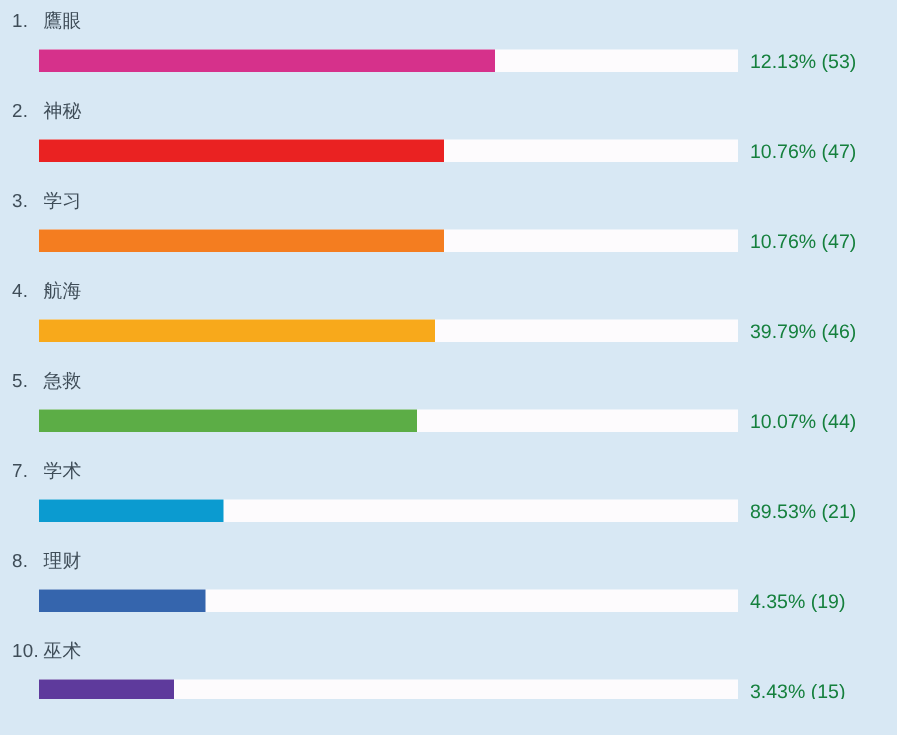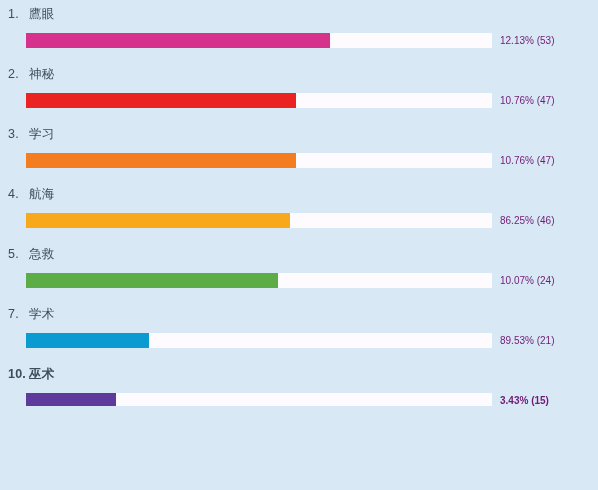--- a/index.html
+++ b/index.html
@@ -60,29 +60,28 @@
     position: absolute;
     left: 0;
     top: 0;
     height: 15px;
     width: 0;
   }
   .value {
     position: absolute;
     left: 500px;
     top: 33px;
-    font-size: 10px;
-    color: #701a75;
+    font-size: 13px;
+    color: #15803d;
     white-space: nowrap;
     line-height: 15px;
   }
   .bar-row.clipped {
     height: 46px;
     overflow: hidden;
-    font-weight: bold;
   }
 </style>
 </head>
 <body>
 
 <div id="chart-root">
 
   <div class="bar-row">
     <div class="row-label">
       <span class="rank">1.</span><span class="name">鷹眼</span>
@@ -113,44 +112,53 @@
     <div class="value">10.76% (47)</div>
   </div>
 
   <div class="bar-row">
     <div class="row-label">
       <span class="rank">4.</span><span class="name">航海</span>
     </div>
     <div class="track">
       <div class="fill" style="width: 264px; background: rgb(248, 169, 27);"></div>
     </div>
-    <div class="value">86.25% (46)</div>
+    <div class="value">39.79% (46)</div>
   </div>
 
   <div class="bar-row">
     <div class="row-label">
       <span class="rank">5.</span><span class="name">急救</span>
     </div>
     <div class="track">
       <div class="fill" style="width: 252px; background: rgb(92, 173, 70);"></div>
     </div>
-    <div class="value">10.07% (24)</div>
+    <div class="value">10.07% (44)</div>
   </div>
 
 
   <div class="bar-row">
     <div class="row-label">
       <span class="rank">7.</span><span class="name">学术</span>
     </div>
     <div class="track">
       <div class="fill" style="width: 123px; background: rgb(11, 155, 208);"></div>
     </div>
     <div class="value">89.53% (21)</div>
   </div>
 
+  <div class="bar-row">
+    <div class="row-label">
+      <span class="rank">8.</span><span class="name">理财</span>
+    </div>
+    <div class="track">
+      <div class="fill" style="width: 111px; background: rgb(53, 101, 173);"></div>
+    </div>
+    <div class="value">4.35% (19)</div>
+  </div>
 
 
   <div class="bar-row clipped">
     <div class="row-label">
       <span class="rank">10.</span><span class="name">巫术</span>
     </div>
     <div class="track">
       <div class="fill" style="width: 90px; background: rgb(94, 58, 156);"></div>
     </div>
     <div class="value">3.43% (15)</div>

